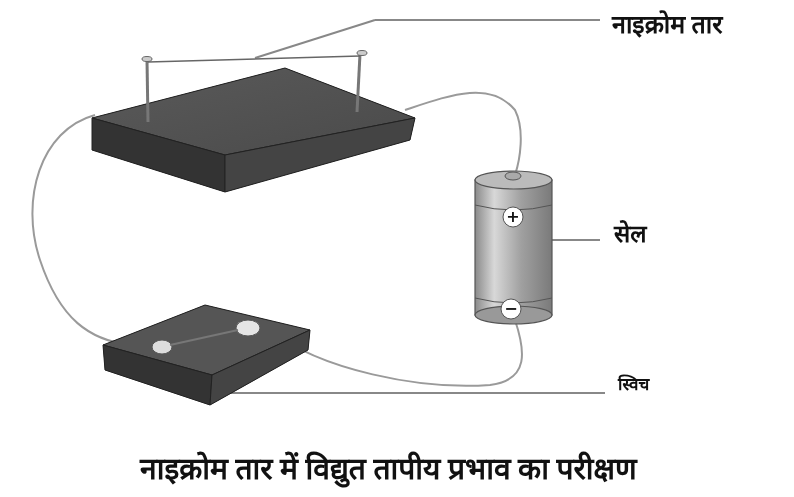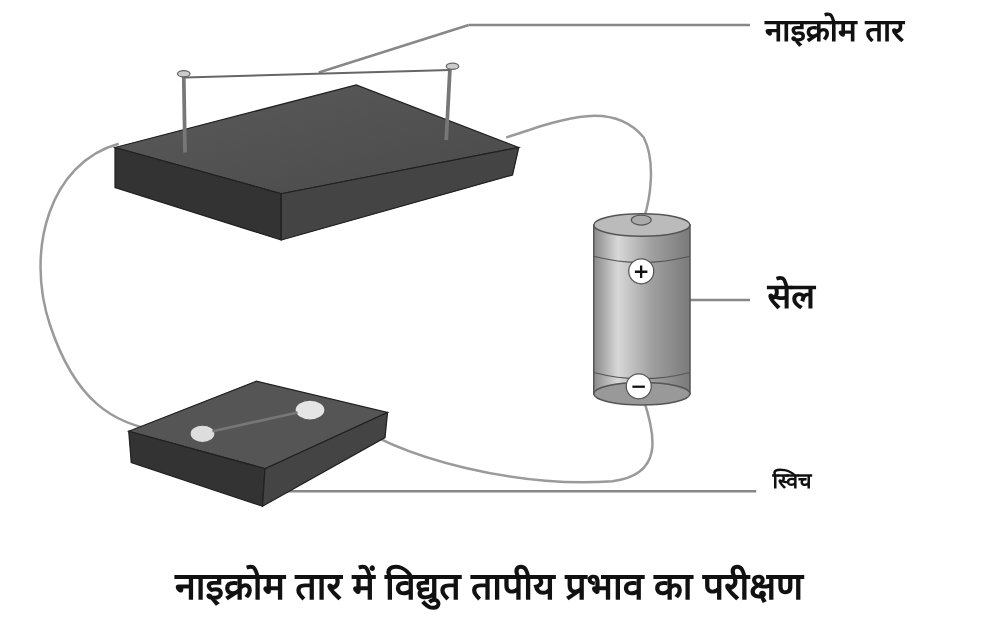--- a/index.html
+++ b/index.html
@@ -1,22 +1,22 @@
 <!DOCTYPE html>
 <html><head>
   <meta charset="utf-8">
   <style>
     html, body { margin: 0; padding: 0; background: #ffffff; }
     body { width: 794px; height: 497px; position: relative; overflow: hidden;
            font-family: "DejaVu Sans", sans-serif; }
     svg.diagram { position: absolute; left: 0; top: 0; }
-    .label { position: absolute; color: #111; font-family: Liberation Sans, sans-serif;
+    .label { position: absolute; color: #111; font-family: Liberation Serif, serif;
              font-weight: bold; white-space: nowrap; }
     .lbl-wire { left: 612px; top: 6px; font-size: 25px; }
-    .lbl-cell { left: 614px; top: 216px; font-size: 28px; }
+    .lbl-cell { left: 614px; top: 216px; font-size: 24px; }
     .lbl-switch { left: 618px; top: 372px; font-size: 17px; }
     .caption { left: 140px; top: 447px; font-size: 30px; }
   </style>
 </head>
 <body>
 
 <svg class="diagram" width="794" height="497" viewBox="0 0 794 497">
   <defs>
     <linearGradient id="cellGrad" x1="0" x2="1" y1="0" y2="0">
       <stop offset="0" stop-color="#8a8a8a"></stop>

